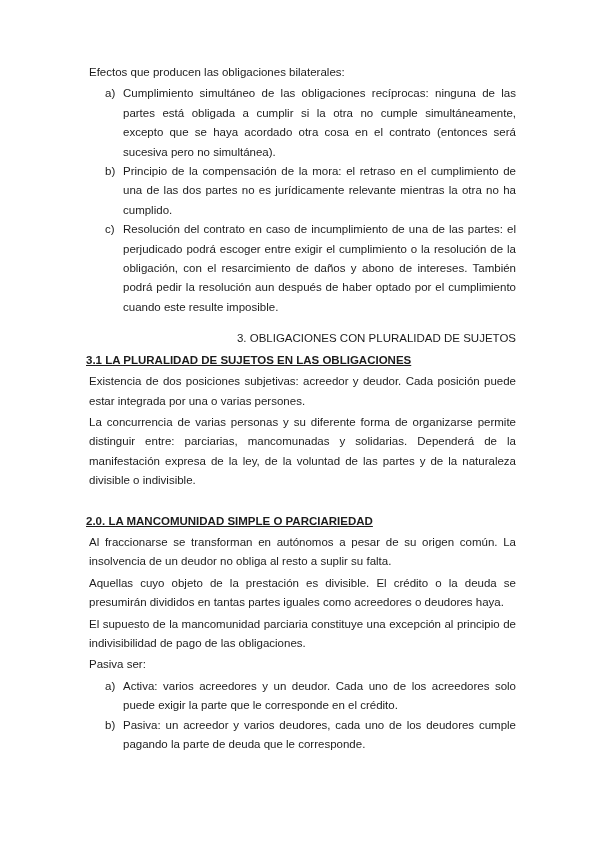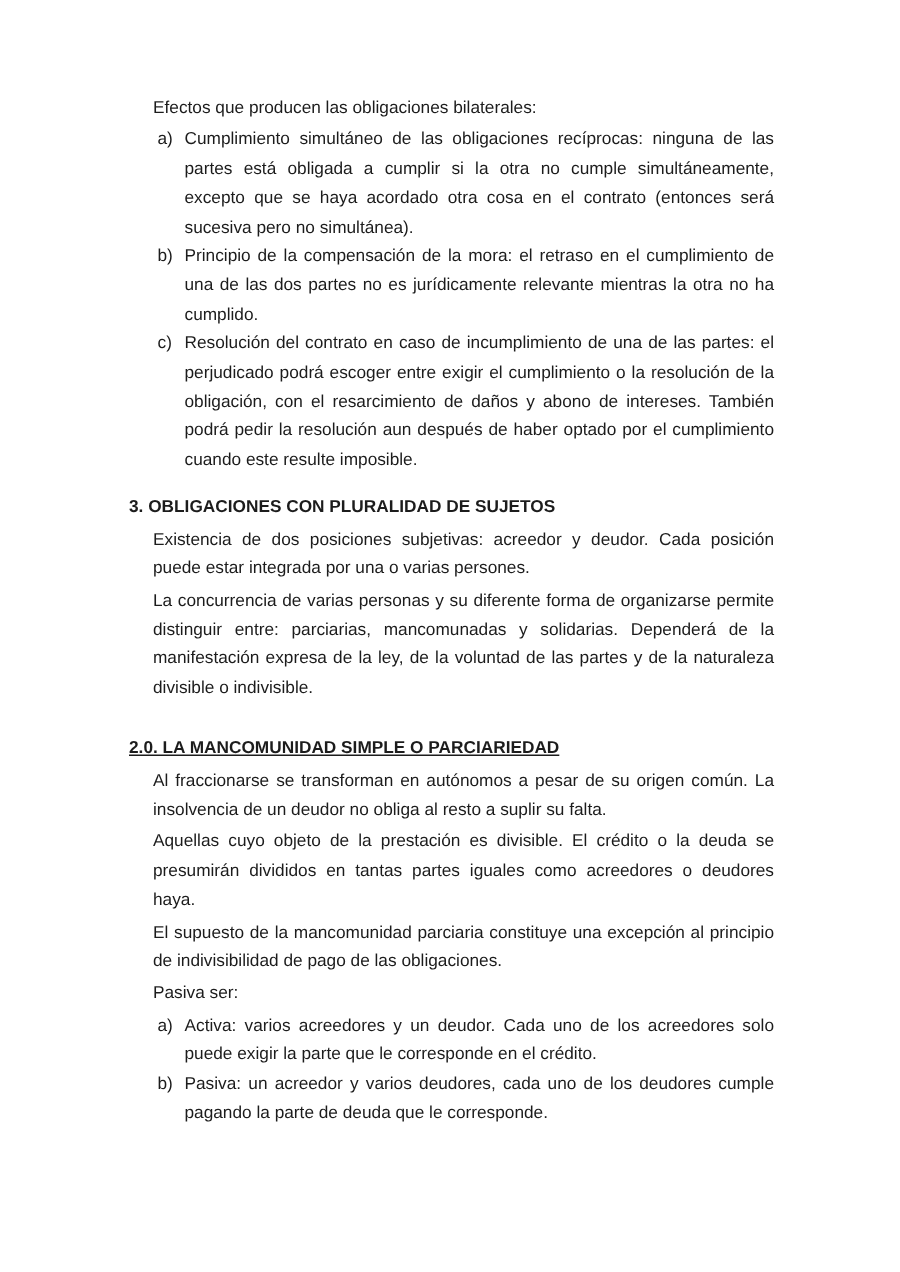--- a/index.html
+++ b/index.html
@@ -18,21 +18,21 @@
     left: 86px;
     top: 63px;
     width: 430px;
     color: #1c1c1c;
     font-family: "Liberation Sans", sans-serif;
     font-size: 11.5px;
     line-height: 19.4px;
     -webkit-font-smoothing: antialiased;
   }
   .para {
-    margin: 0 0 2px 16px;
+    margin: 0 0 2px 3px;
     text-align: justify;
   }
   .doc-list {
     margin: 0 0 2px 37px;
     padding: 0;
   }
   .doc-item {
     position: relative;
     text-align: justify;
     margin: 0;
@@ -40,24 +40,24 @@
   .doc-item .marker {
     position: absolute;
     left: -18px;
     top: 0;
   }
   .doc-item b,
   .para b {
     font-weight: 400;
   }
   .h-plain {
-    font-weight: 700;
+    font-weight: 400;
     font-size: 11.5px;
     margin: 12px 0 2px 0;
-    text-align: left;
+    text-align: right;
   }
   .h-underline {
     font-weight: 700;
     font-size: 11.5px;
     text-decoration: underline;
     margin: 0 0 2px 0;
     text-align: left;
   }
   .h-underline.big-gap {
     margin-top: 21px;
@@ -80,20 +80,21 @@
       <b>Principio de la compensación de la mora:</b><span> el retraso en el cumplimiento de una de las dos partes no es jurídicamente relevante mientras la otra no ha cumplido.</span>
     </div>
     <div class="doc-item">
       <span class="marker">c)</span>
       <b>Resolución del contrato en caso de incumplimiento de una de las partes:</b><span> el perjudicado podrá escoger entre exigir el cumplimiento o la resolución de la obligación, con el resarcimiento de daños y abono de intereses. También podrá pedir la resolución aun después de haber optado por el cumplimiento cuando este resulte imposible.</span>
     </div>
   </div>
 
   <p class="para h-plain">3. OBLIGACIONES CON PLURALIDAD DE SUJETOS</p>
 
+  <p class="para h-underline">3.1 LA PLURALIDAD DE SUJETOS EN LAS OBLIGACIONES</p>
 
   <p class="para">Existencia de dos posiciones subjetivas: acreedor y deudor. Cada posición puede estar integrada por una o varias persones.</p>
 
   <p class="para">La concurrencia de varias personas y su diferente forma de organizarse permite distinguir entre: parciarias, mancomunadas y solidarias. Dependerá de la manifestación expresa de la ley, de la voluntad de las partes y de la naturaleza divisible o indivisible.</p>
 
   <p class="para h-underline big-gap">2.0. LA MANCOMUNIDAD SIMPLE O PARCIARIEDAD</p>
 
   <p class="para">Al fraccionarse se transforman en autónomos a pesar de su origen común. La insolvencia de un deudor no obliga al resto a suplir su falta.</p>
 
   <p class="para">Aquellas cuyo objeto de la prestación es divisible. El crédito o la deuda se presumirán divididos en tantas partes iguales como acreedores o deudores haya.</p>

